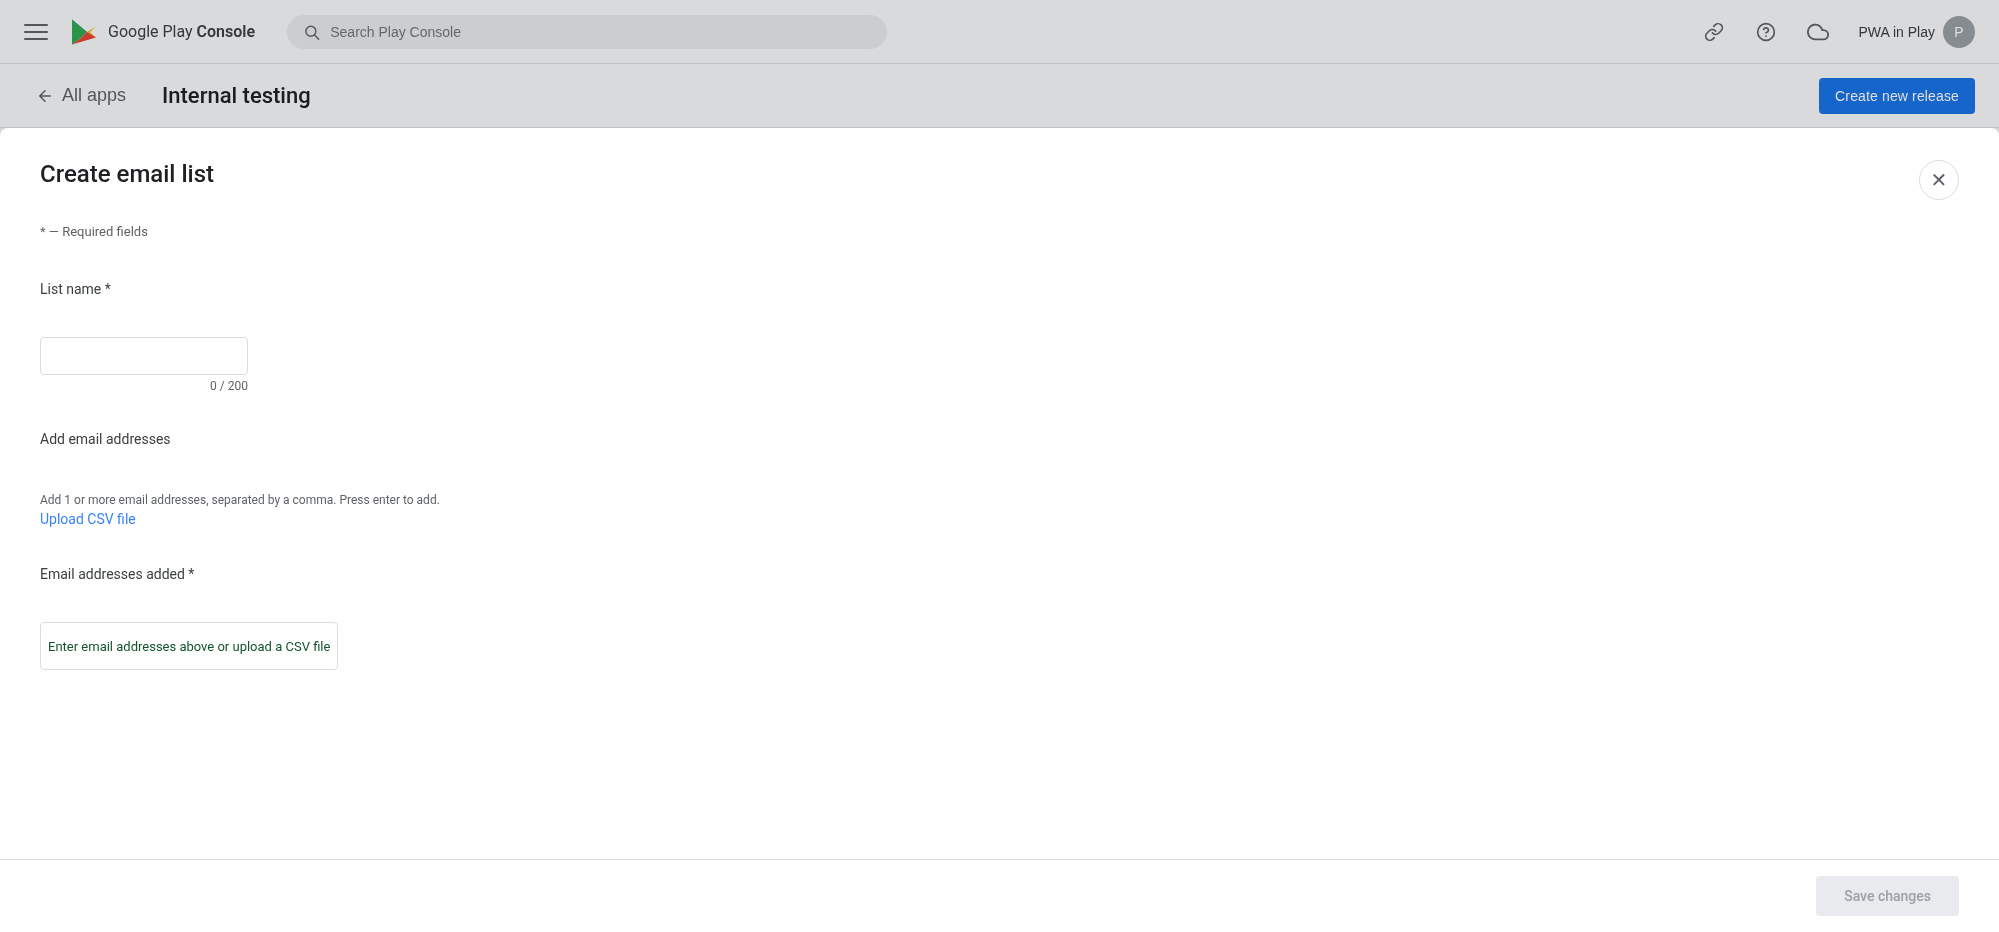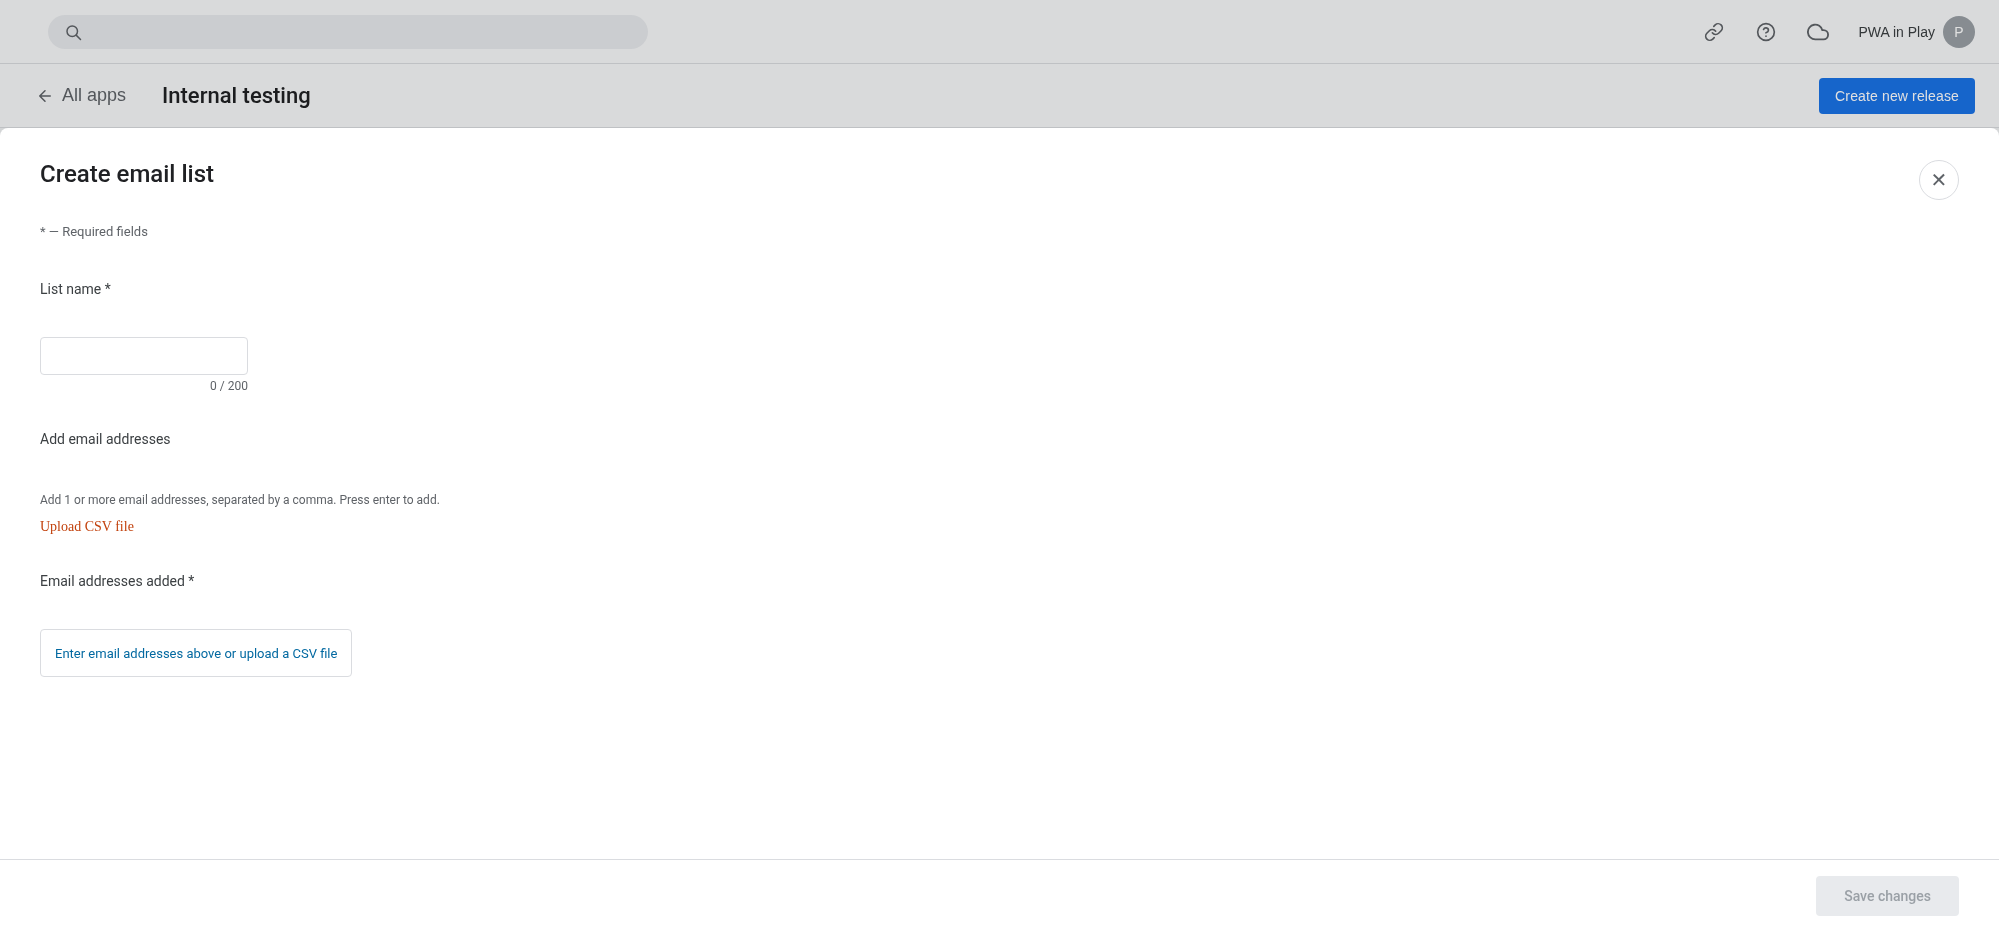--- a/index.html
+++ b/index.html
@@ -221,36 +221,35 @@
       font-size: 12px;
       color: #5f6368;
       margin-top: 4px;
     }
     .form-hint {
       font-size: 12px;
       color: #5f6368;
       margin-top: 6px;
     }
     .upload-csv-link {
-      color: #c2410c;
+      color: #3b82f6;
       font-size: 14px;
       cursor: pointer;
       text-decoration: none;
       display: inline-block;
-      margin-top: 12px;
-      font-family: Liberation Serif, serif;
+      margin-top: 4px;
     }
 
     .email-added-box {
       width: 100%;
       border: 1px solid #dadce0;
       border-radius: 4px;
-      padding: 12px 14px;
+      padding: 12px 7px;
       font-size: 13px;
-      color: #0369a1;
+      color: #14532d;
       min-height: 48px;
       display: flex;
       align-items: center;
       justify-content: center;
       background: #fff;
     }
 
     
     .dialog-footer {
       position: fixed;
@@ -273,26 +272,48 @@
       font-size: 14px;
       font-weight: 500;
       cursor: not-allowed;
       font-family: inherit;
     }
   </style>
 </head>
 <body>
 
 <div class="topnav">
+  <div class="topnav-left">
+    <button class="icon-btn">
+      <div class="hamburger-icon">
+        <span></span>
+          <span></span>
+          <span></span>
+      </div>
+    </button>
+    <div class="logo-area">
+
+      <svg class="logo-icon" viewBox="0 0 32 32" fill="none" xmlns="http://www.w3.org/2000/svg">
+        <path d="M4 3.5L19 16L4 28.5V3.5Z" fill="#4285F4"></path>
+        <path d="M4 3.5L19 16L12 23L4 28.5V3.5Z" fill="#34A853"></path>
+        <path d="M19 16L28 10.5L22 16L28 21.5L19 16Z" fill="#FBBC05"></path>
+        <path d="M4 28.5L12 23L19 16L28 21.5L4 28.5Z" fill="#EA4335"></path>
+      </svg>
+      <span class="logo-text">
+        Google Play <strong>Console</strong>
+      </span>
+    </div>
+  </div>
 
   <div class="search-bar">
     <svg width="18" height="18" viewBox="0 0 24 24" fill="none">
       <circle cx="11" cy="11" r="7" stroke="#5f6368" stroke-width="2"></circle>
       <line x1="16.5" y1="16.5" x2="22" y2="22" stroke="#5f6368" stroke-width="2" stroke-linecap="round"></line>
     </svg>
+    <input type="text" placeholder="Search Play Console" style="">
   </div>
 
   <div class="topnav-right">
     <button class="icon-btn">
       <svg width="20" height="20" viewBox="0 0 24 24" fill="none">
         <path d="M10 13a5 5 0 007.54.54l3-3a5 5 0 00-7.07-7.07l-1.72 1.71" stroke="#5f6368" stroke-width="2" stroke-linecap="round" stroke-linejoin="round"></path>
         <path d="M14 11a5 5 0 00-7.54-.54l-3 3a5 5 0 007.07 7.07l1.71-1.71" stroke="#5f6368" stroke-width="2" stroke-linecap="round" stroke-linejoin="round"></path>
       </svg>
     </button>
     <button class="icon-btn">

